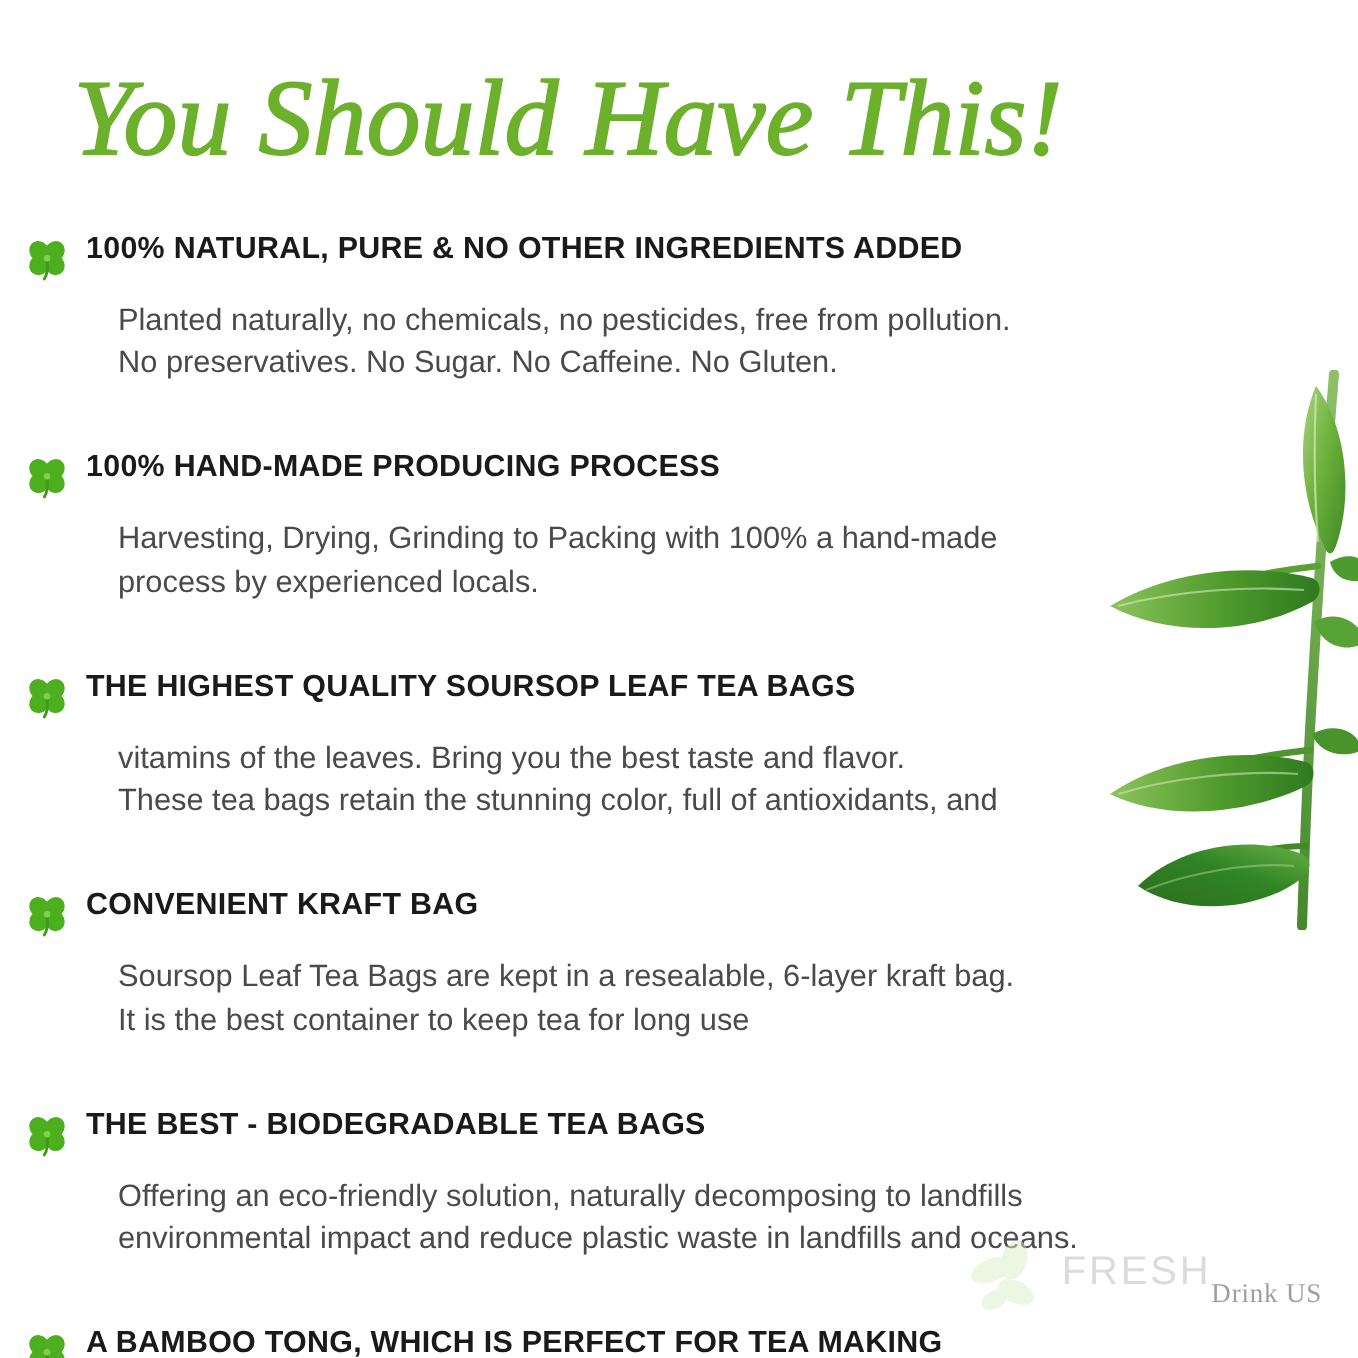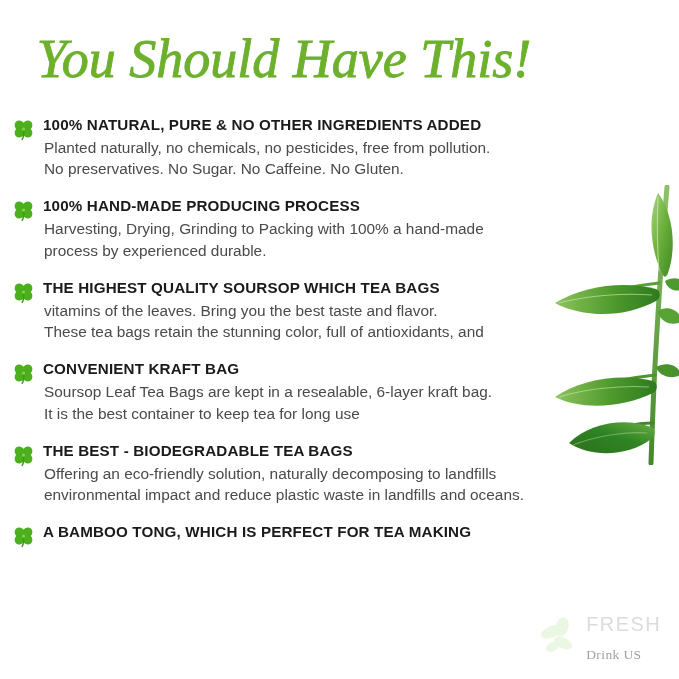--- a/index.html
+++ b/index.html
@@ -84,21 +84,21 @@
     line-height: 1.18;
     margin: 0 0 3px 0;
     white-space: nowrap;
   }
   .bullet-desc {
     font-family: "Liberation Sans", sans-serif;
     font-weight: normal;
     font-size: 15.4px;
     color: #4a4a4a;
     line-height: 1.38;
-    margin: 1px;
+    margin: 16px;
     max-width: 600px;
   }
   .bullet-desc .line {
     display: block;
     white-space: nowrap;
   }
 
   
   .bullet.wide .bullet-desc { max-width: 640px; }
 
@@ -111,21 +111,20 @@
     align-items: center;
     opacity: 0.5;
   }
   .logo-mark {
     width: 42px;
     height: 42px;
     margin-right: 6px;
   }
   .logo-text {
     display: flex;
-    flex-direction: column;
     justify-content: flex-start;
     line-height: 1;
   }
   .logo-top {
     font-family: "Liberation Sans", sans-serif;
     font-size: 20px;
     letter-spacing: 1.4px;
     color: #b9b9b9;
     font-weight: normal;
   }
@@ -232,40 +231,40 @@
             <ellipse cx="16" cy="15" rx="5.0" ry="5.6" transform="rotate(-40 16 15)"></ellipse>
           </g>
           <path d="M12 13 C12.6 17, 12.4 19.5, 10.6 22.4" stroke="#3f9a18" stroke-width="1.5" fill="none" stroke-linecap="round"></path>
           <circle cx="12" cy="11.6" r="1.7" fill="#7fd14a"></circle>
         </svg>
       </span>
       <div class="bullet-body">
         <p class="bullet-heading">100% HAND-MADE PRODUCING PROCESS</p>
         <p class="bullet-desc">
           <span class="line">Harvesting, Drying, Grinding to Packing with 100% a hand-made</span>
-          <span class="line">process by experienced durable.</span>
+          <span class="line">process by experienced locals.</span>
         </p>
       </div>
     </div>
 
     <div class="bullet">
       <span class="clover">
         <svg viewBox="0 0 24 24" width="23" height="23">
           <g fill="#4caf1e">
             <ellipse cx="8" cy="8" rx="5.0" ry="5.6" transform="rotate(-40 8 8)"></ellipse>
             <ellipse cx="16" cy="8" rx="5.0" ry="5.6" transform="rotate(40 16 8)"></ellipse>
             <ellipse cx="8" cy="15" rx="5.0" ry="5.6" transform="rotate(40 8 15)"></ellipse>
             <ellipse cx="16" cy="15" rx="5.0" ry="5.6" transform="rotate(-40 16 15)"></ellipse>
           </g>
           <path d="M12 13 C12.6 17, 12.4 19.5, 10.6 22.4" stroke="#3f9a18" stroke-width="1.5" fill="none" stroke-linecap="round"></path>
           <circle cx="12" cy="11.6" r="1.7" fill="#7fd14a"></circle>
         </svg>
       </span>
       <div class="bullet-body">
-        <p class="bullet-heading">THE HIGHEST QUALITY SOURSOP WHICH TEA BAGS</p>
+        <p class="bullet-heading">THE HIGHEST QUALITY SOURSOP LEAF TEA BAGS</p>
         <p class="bullet-desc">
           <span class="line">vitamins of the leaves. Bring you the best taste and flavor.</span>
           <span class="line">These tea bags retain the stunning color, full of antioxidants, and</span>
         </p>
       </div>
     </div>
 
     <div class="bullet">
       <span class="clover">
         <svg viewBox="0 0 24 24" width="23" height="23">

